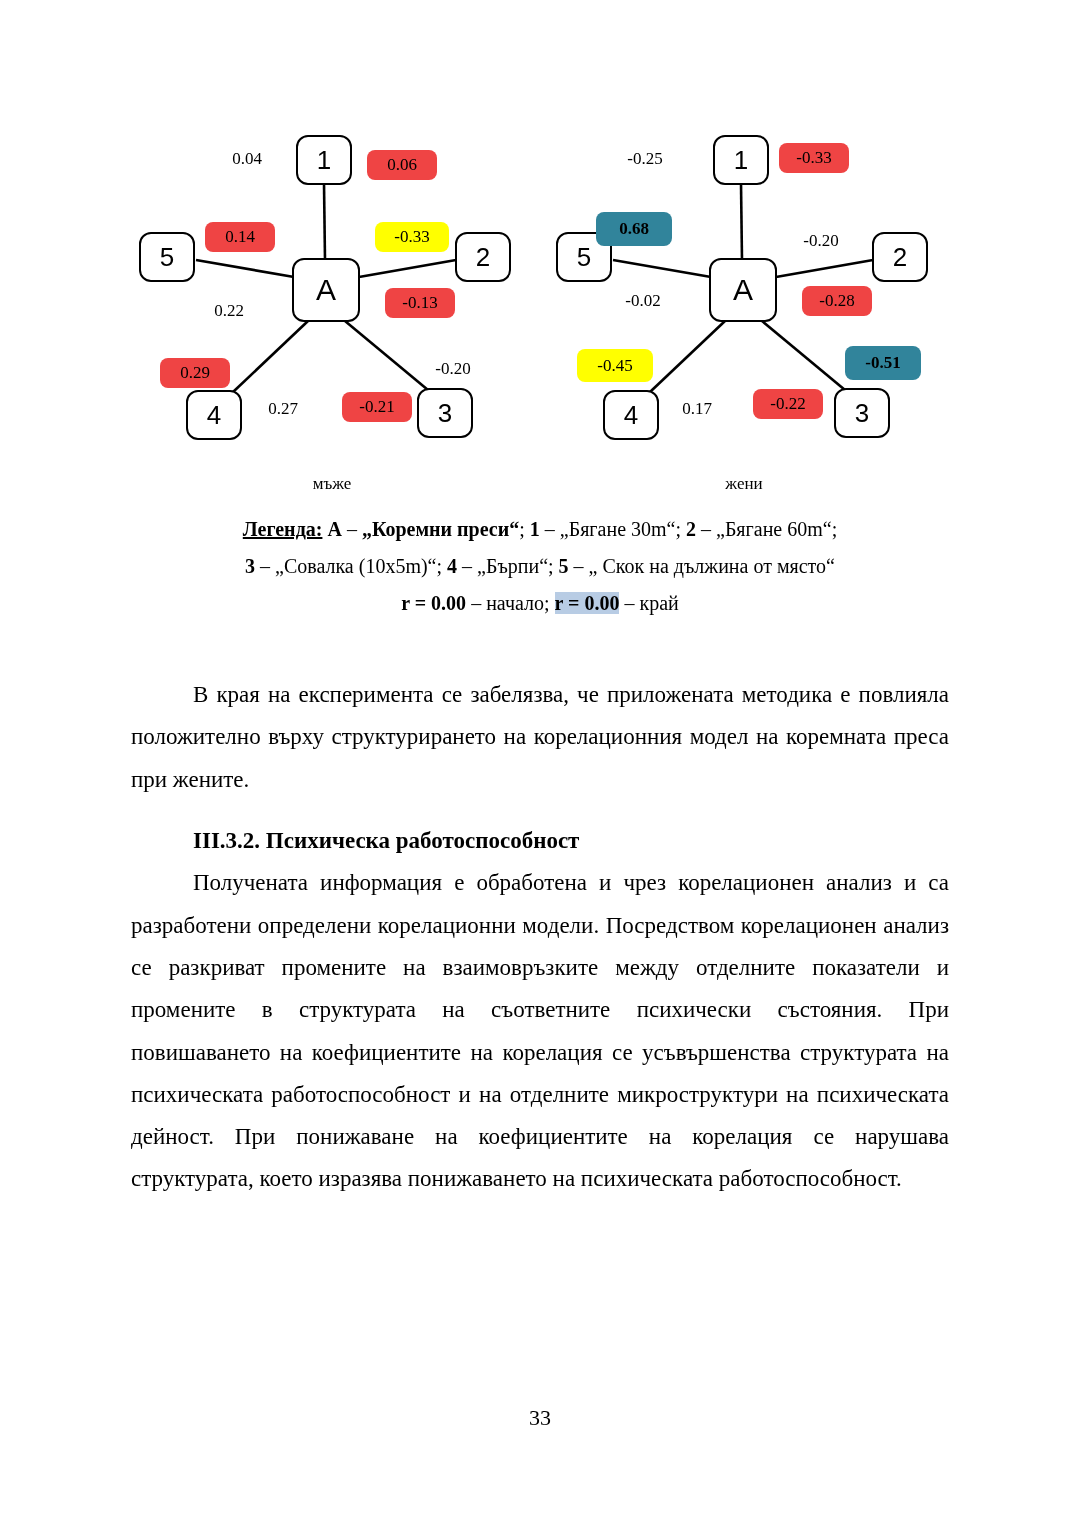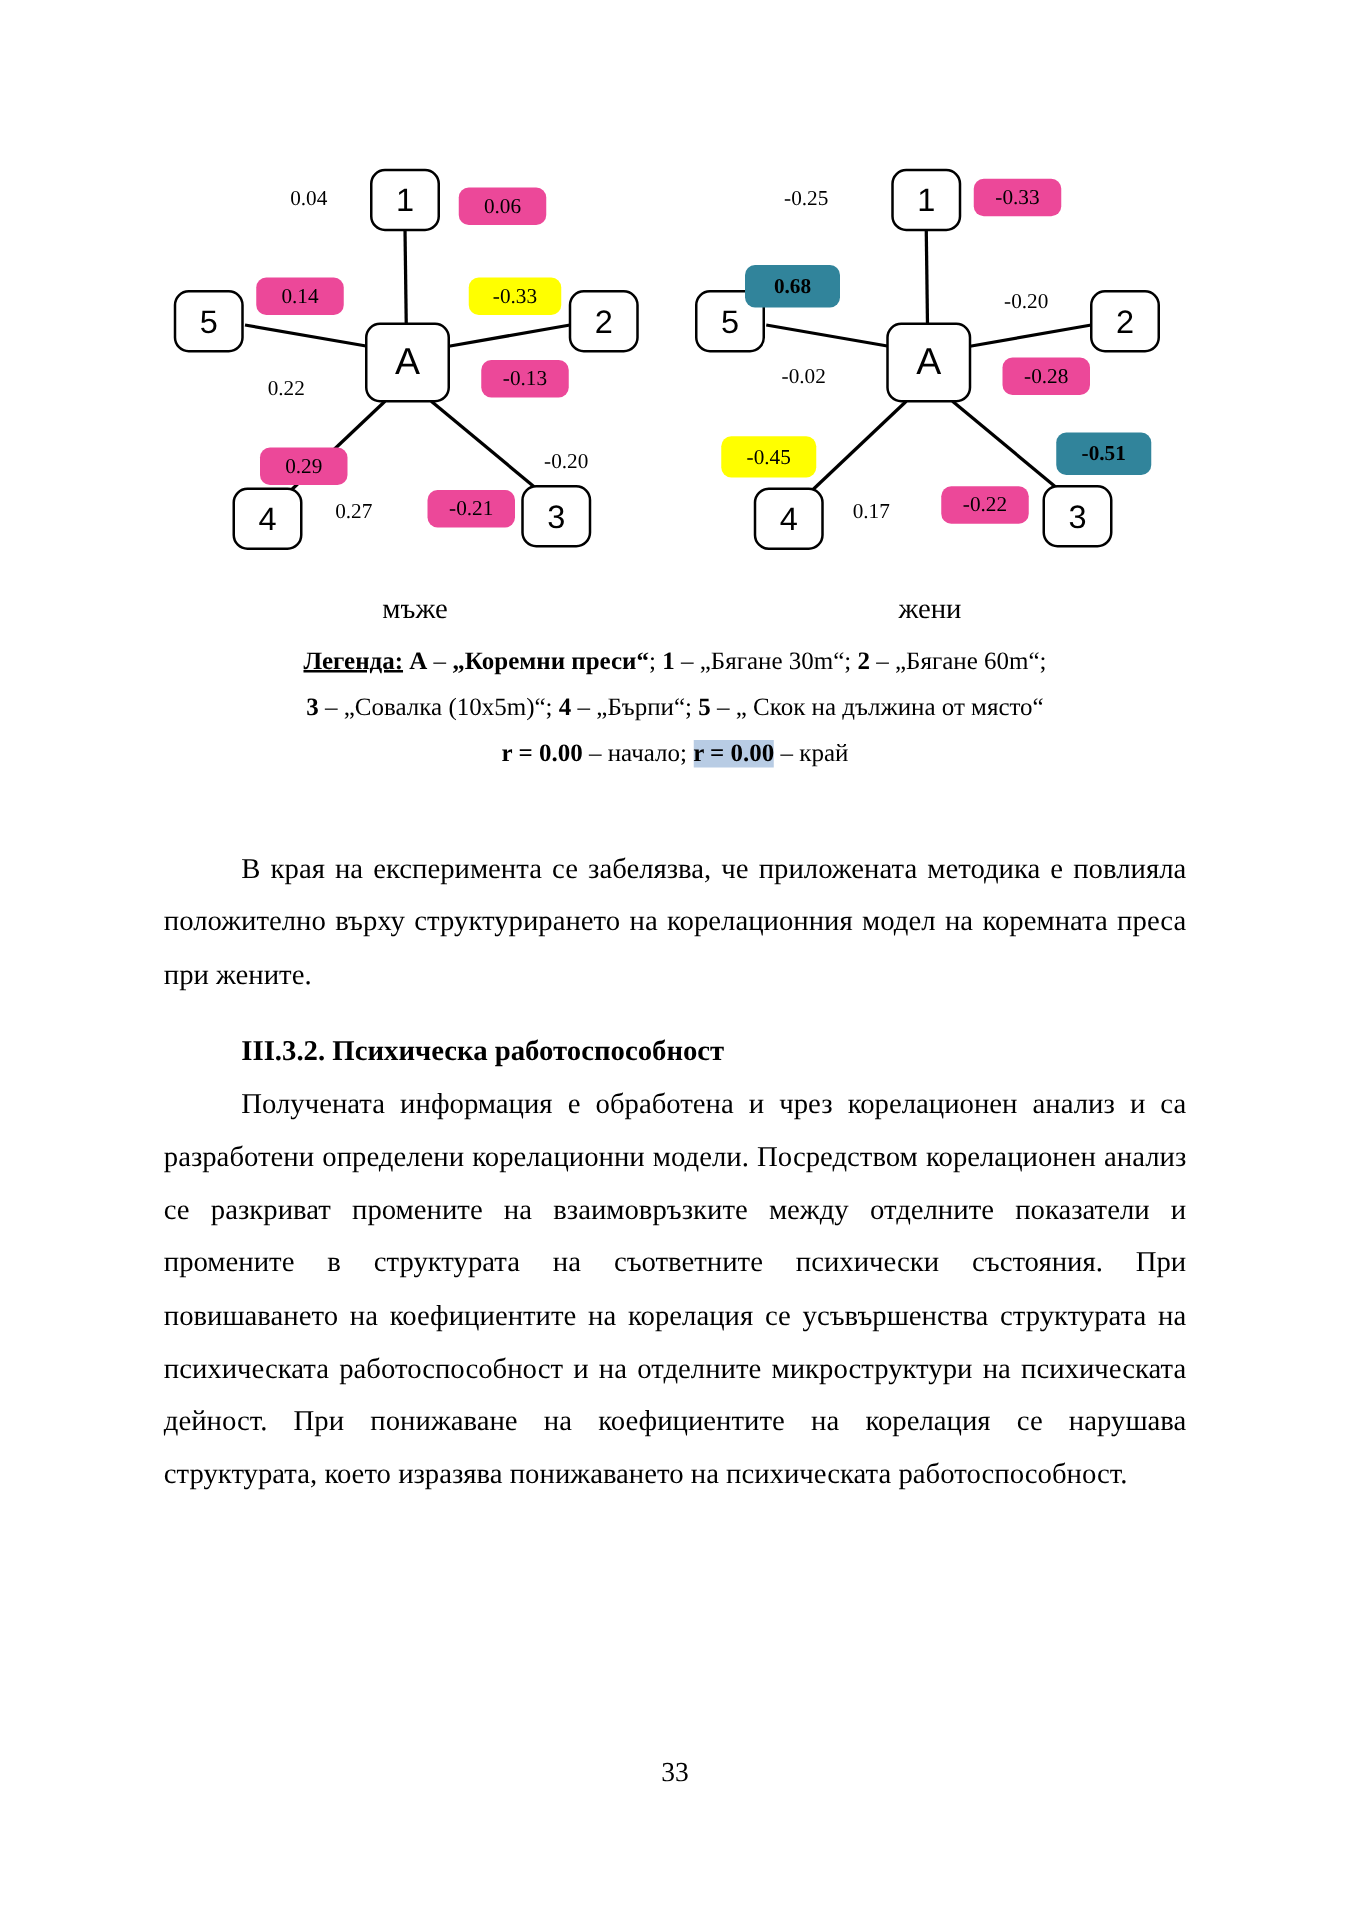--- a/index.html
+++ b/index.html
@@ -25,28 +25,28 @@
     font-family:"Liberation Sans", sans-serif;
     font-size:26px;
   }
   .node.center { font-size:30px; }
   .vlabel {
     position:absolute;
     font-size:17px;
     display:flex; align-items:center; justify-content:center;
     font-family:"Liberation Serif", serif;
   }
-  .vlabel.blue   { background:#ec4899; border-radius:8px; }
+  .vlabel.blue   { background:#ef4444; border-radius:8px; }
   .vlabel.yellow { background:#ffff00; border-radius:8px; }
   .vlabel.teal   { background:#31849b; border-radius:8px; font-weight:bold; }
   .vlabel.plain  { background:transparent; }
   .diagram-caption {
     position:absolute;
     width:140px; text-align:center;
-    font-size:23px;
+    font-size:17px;
   }
 
   
   .legend { text-align:center; font-size:20px; line-height:1.85; margin-top:6px; }
   .b  { font-weight:bold; }
   .u  { text-decoration:underline; }
   .hl { background:#b8cce4; }
   .fig-title {
     text-align:center;
     font-weight:bold;
@@ -96,21 +96,21 @@
     <div class="node center" style="left:292px;top:258px;width:68px;height:64px;">A</div>
     <div class="node" style="left:186px;top:390px;width:56px;height:50px;">4</div>
     <div class="node" style="left:417px;top:388px;width:56px;height:50px;">3</div>
 
     <div class="vlabel plain" style="left:212px;top:146px;width:70px;height:26px;">0.04</div>
     <div class="vlabel blue" style="left:367px;top:150px;width:70px;height:30px;">0.06</div>
     <div class="vlabel blue" style="left:205px;top:222px;width:70px;height:30px;">0.14</div>
     <div class="vlabel yellow" style="left:375px;top:222px;width:74px;height:30px;">-0.33</div>
     <div class="vlabel blue" style="left:385px;top:288px;width:70px;height:30px;">-0.13</div>
     <div class="vlabel plain" style="left:194px;top:298px;width:70px;height:26px;">0.22</div>
-    <div class="vlabel blue" style="left:160px;top:358px;width:70px;height:30px;margin-left:48px;">0.29</div>
+    <div class="vlabel blue" style="left:160px;top:358px;width:70px;height:30px;">0.29</div>
     <div class="vlabel plain" style="left:418px;top:356px;width:70px;height:26px;">-0.20</div>
     <div class="vlabel plain" style="left:248px;top:396px;width:70px;height:26px;">0.27</div>
     <div class="vlabel blue" style="left:342px;top:392px;width:70px;height:30px;">-0.21</div>
 
     <div class="diagram-caption" style="left:262px;top:474px;">мъже</div>
 
     <div class="node" style="left:713px;top:135px;width:56px;height:50px;">1</div>
     <div class="node" style="left:556px;top:232px;width:56px;height:50px;">5</div>
     <div class="node" style="left:872px;top:232px;width:56px;height:50px;">2</div>
     <div class="node center" style="left:709px;top:258px;width:68px;height:64px;">A</div>

